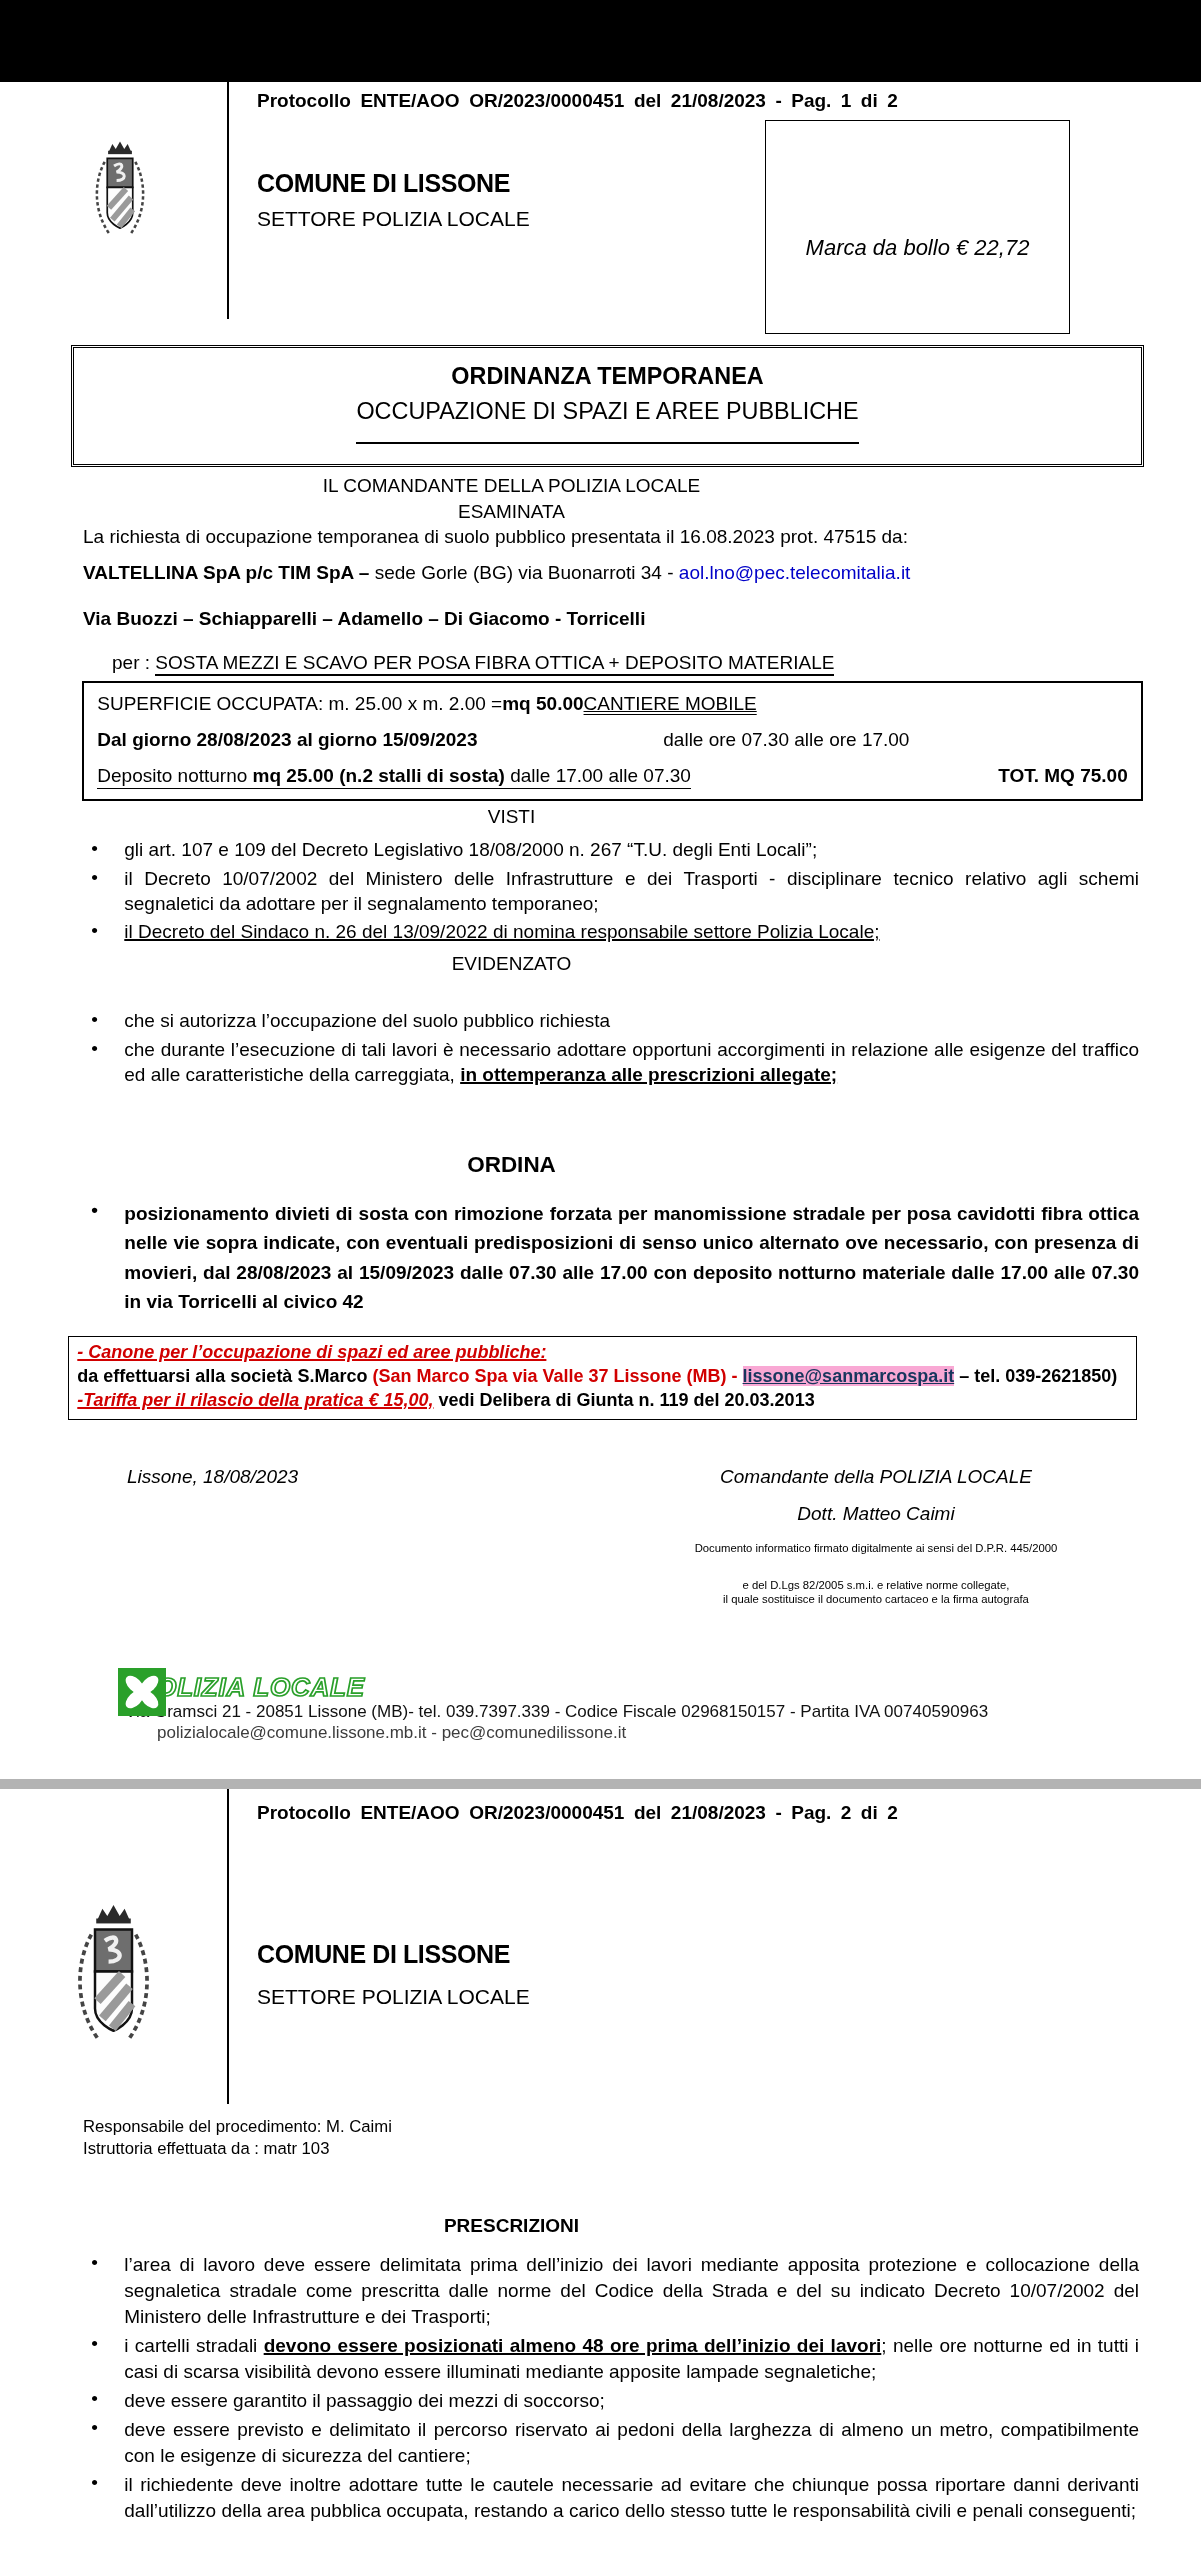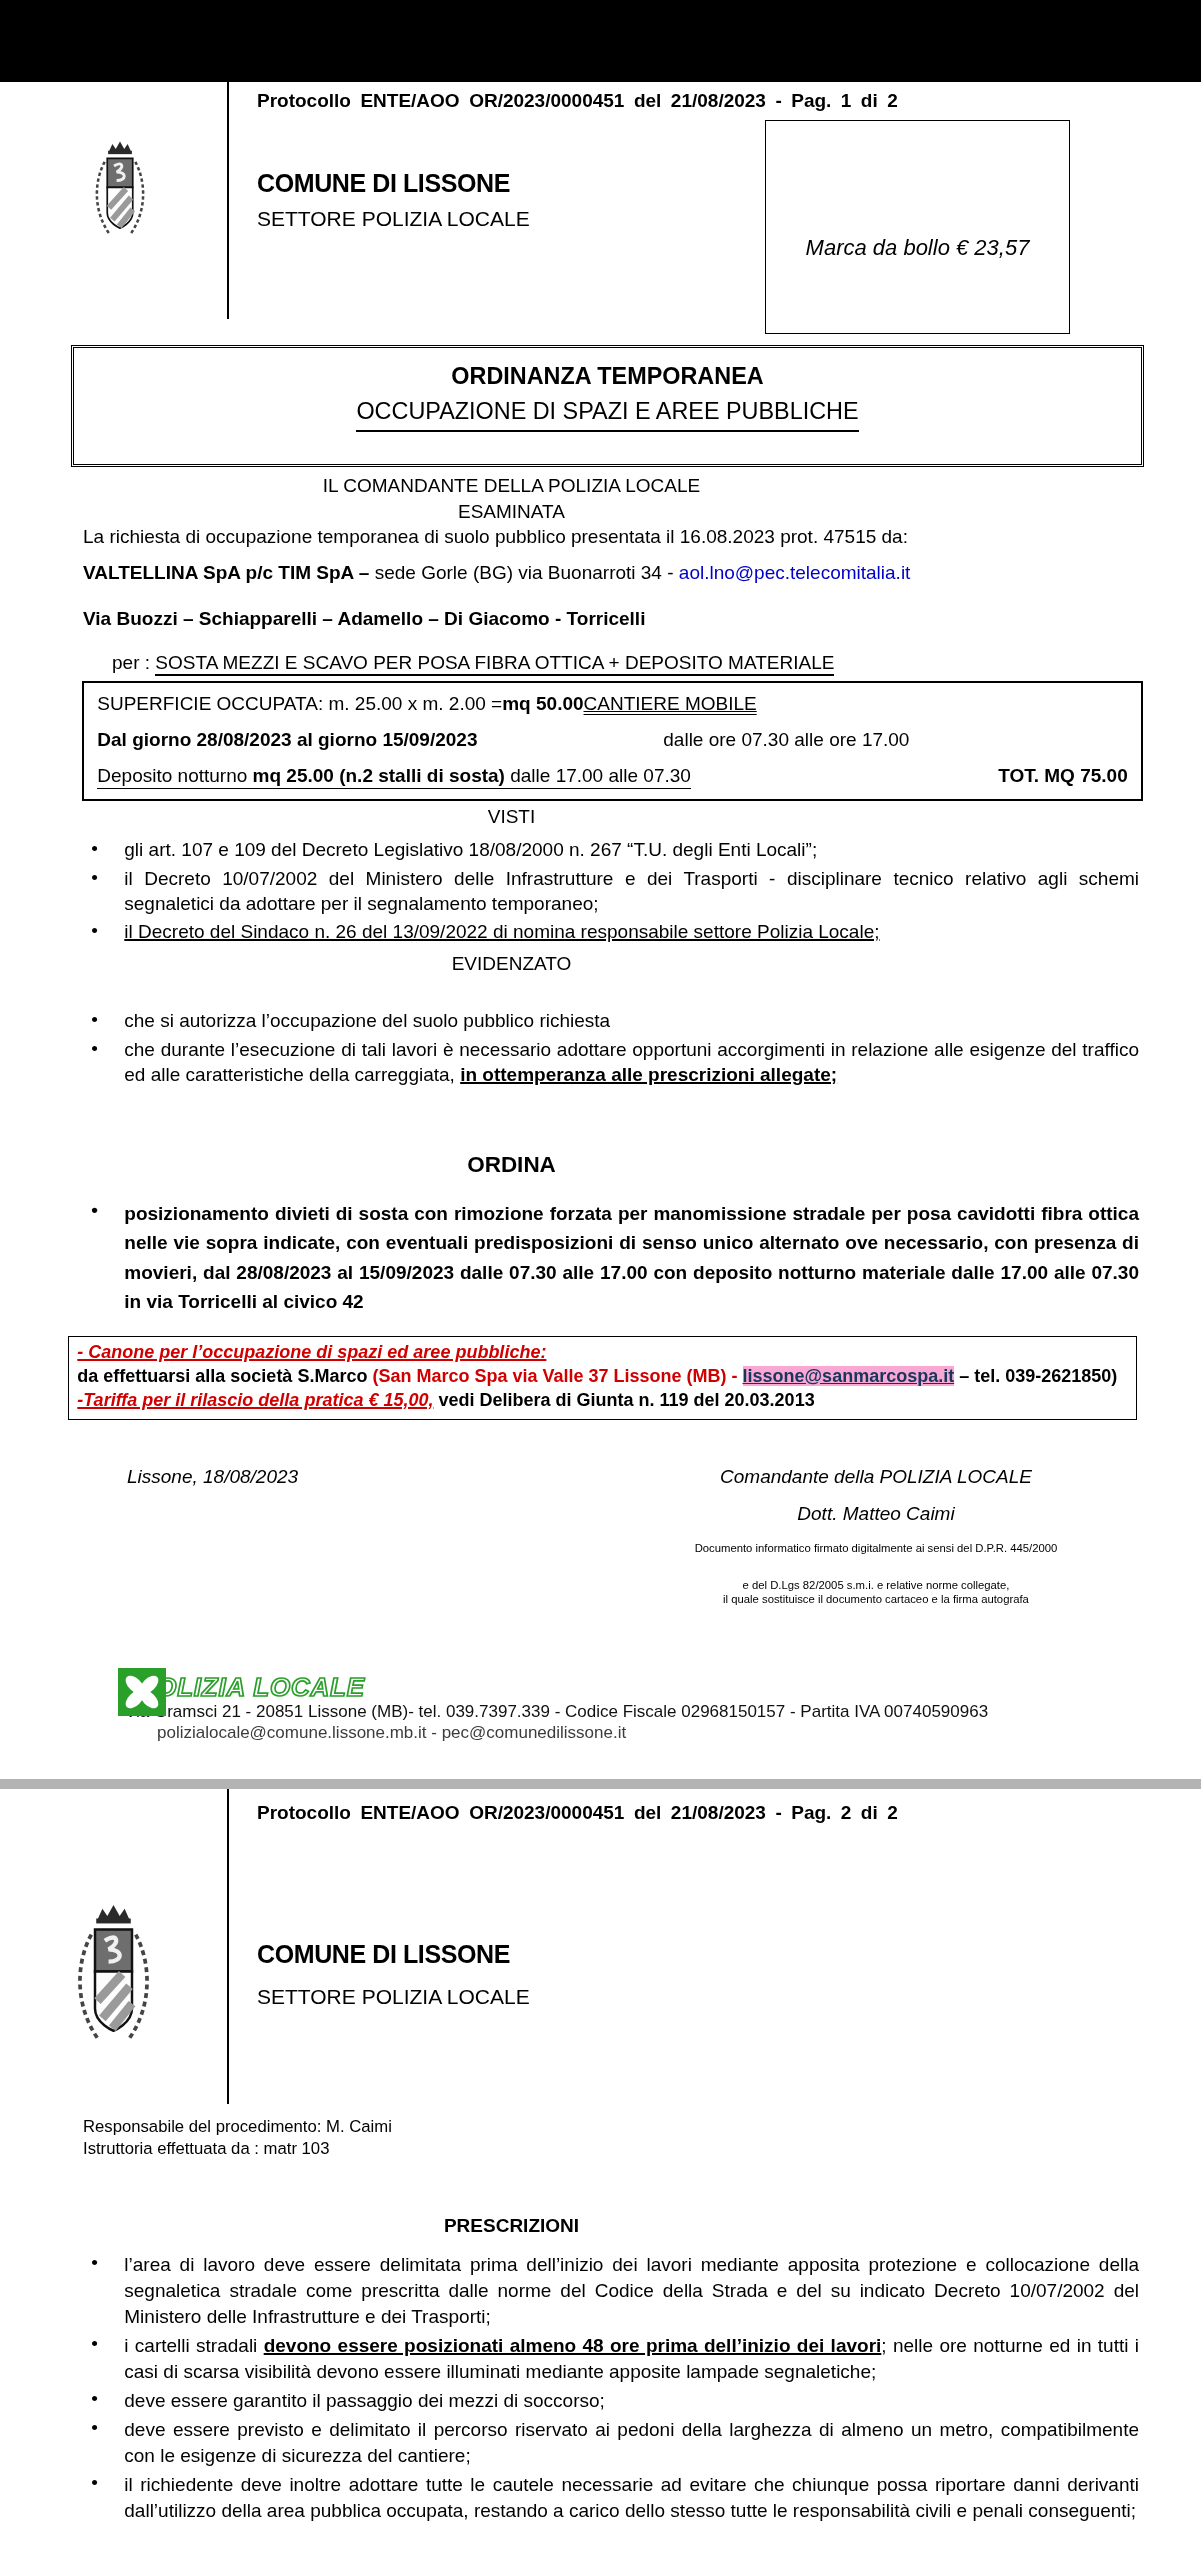--- a/index.html
+++ b/index.html
@@ -33,21 +33,21 @@
   .settore1{left:257px;top:207px;}
   .settore2{left:257px;top:1985px;}
   .crest1{left:90px;top:138px;width:60px;height:102px;}
   .crest2{left:70px;top:1900px;width:87px;height:148px;}
   .marca-box{left:765px;top:120px;width:305px;height:214px;border:1.7px solid #000;
     display:flex;align-items:center;justify-content:center;padding-top:42px;box-sizing:border-box;}
   .marca-box .txt{font-style:italic;font-size:22px;}
   .ord-box{left:73px;top:347px;width:1069px;height:118px;border:1.7px solid #000;outline:0.8px solid #000;outline-offset:1.7px;
     box-sizing:border-box;text-align:center;}
   .ord-title1{font-weight:bold;font-size:23.4px;margin-top:15px;}
-  .ord-title2{font-size:23.4px;margin-top:8.3px;display:inline-block;border-bottom:2.5px solid #000;padding-bottom:5px;}
+  .ord-title2{font-size:23.4px;margin-top:8.3px;display:inline-block;border-bottom:2.5px solid #000;padding-bottom:17px;}
   .center-line{left:0;width:1023px;text-align:center;font-size:19px;}
   .h-bold{font-weight:bold;font-size:22.5px;}
   .p-richiesta{left:83px;top:526px;font-size:19px;}
   .p-richiedente{left:83px;top:562px;font-size:19px;}
   .p-vie{left:83px;top:608px;font-weight:bold;font-size:19px;}
   .p-per{left:112px;top:652px;font-size:19px;}
   .p-per .per-target{border-bottom:2.5px solid #000;padding-bottom:0.8px;}
   .surf-box{left:83px;top:682px;width:1059px;height:118px;border:1.7px solid #000;outline:0.8px solid #000;outline-offset:0.8px;
     box-sizing:border-box;padding:10px 13.3px;display:flex;flex-direction:column;justify-content:space-between;font-size:19px;}
   .surf-row{position:relative;display:flex;align-items:baseline;}
@@ -105,21 +105,21 @@
       <line x1="26" y1="96" x2="48" y2="70"></line>
       <line x1="34" y1="104" x2="50" y2="84"></line>
     </g>
   </svg>
 </div>
 
 <div class="abs comune comune1">COMUNE DI LISSONE</div>
 <div class="abs settore settore1">SETTORE POLIZIA LOCALE</div>
 
 <div class="abs marca-box">
-  <span class="txt">Marca da bollo  € 23,57</span>
+  <span class="txt">Marca da bollo  € 22,72</span>
 </div>
 
 <div class="abs ord-box">
   <div class="ord-title1">ORDINANZA TEMPORANEA</div>
   <div><span class="ord-title2">OCCUPAZIONE DI SPAZI E AREE PUBBLICHE</span></div>
 </div>
 
 <div class="abs center-line" style="top:475px;">IL COMANDANTE DELLA POLIZIA LOCALE</div>
 <div class="abs center-line" style="top:501px;">ESAMINATA</div>
 

